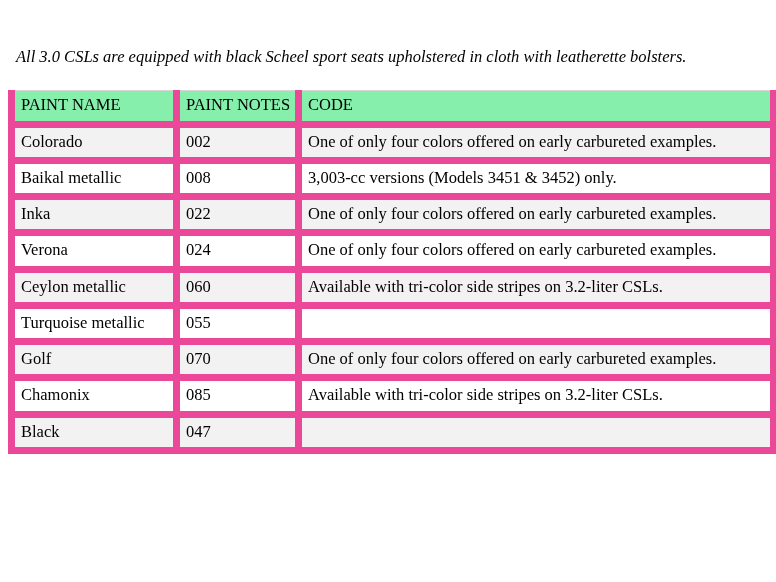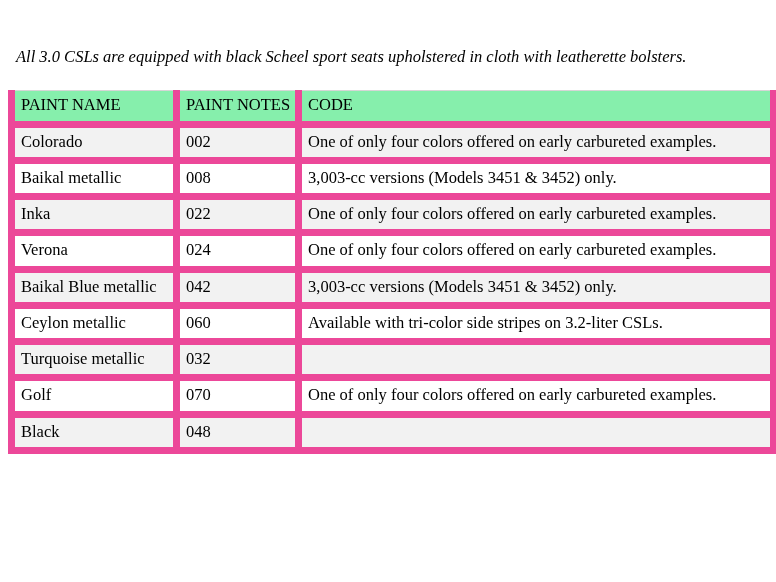--- a/index.html
+++ b/index.html
@@ -99,41 +99,41 @@
             <td>Inka</td>
             <td>022</td>
             <td>One of only four colors offered on early carbureted examples.</td>
           </tr>
           <tr>
             <td>Verona</td>
             <td>024</td>
             <td>One of only four colors offered on early carbureted examples.</td>
           </tr>
           <tr>
-            <td>Baikal Blue metallic</td>
-            <td>042</td>
-            <td>3,003-cc versions (Models 3451 &amp; 3452) only.</td>
-          </tr>
-          <tr>
             <td>Ceylon metallic</td>
             <td>060</td>
             <td>Available with tri-color side stripes on 3.2-liter CSLs.</td>
           </tr>
           <tr>
             <td>Turquoise metallic</td>
-            <td>032</td>
+            <td>055</td>
             <td></td>
           </tr>
           <tr>
             <td>Golf</td>
             <td>070</td>
             <td>One of only four colors offered on early carbureted examples.</td>
           </tr>
           <tr>
+            <td>Chamonix</td>
+            <td>085</td>
+            <td>Available with tri-color side stripes on 3.2-liter CSLs.</td>
+          </tr>
+          <tr>
             <td>Black</td>
-            <td>048</td>
+            <td>047</td>
             <td></td>
           </tr>
         </tbody>
     </table>
   </div>
 
 </div>
 
 </body></html>

